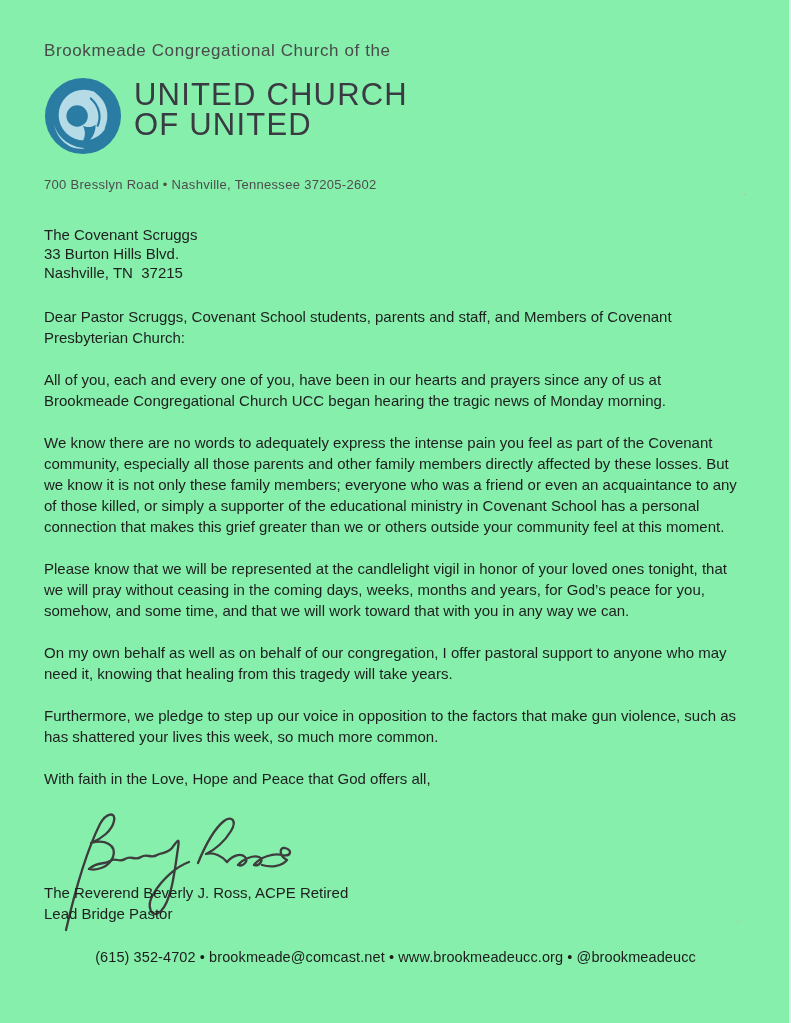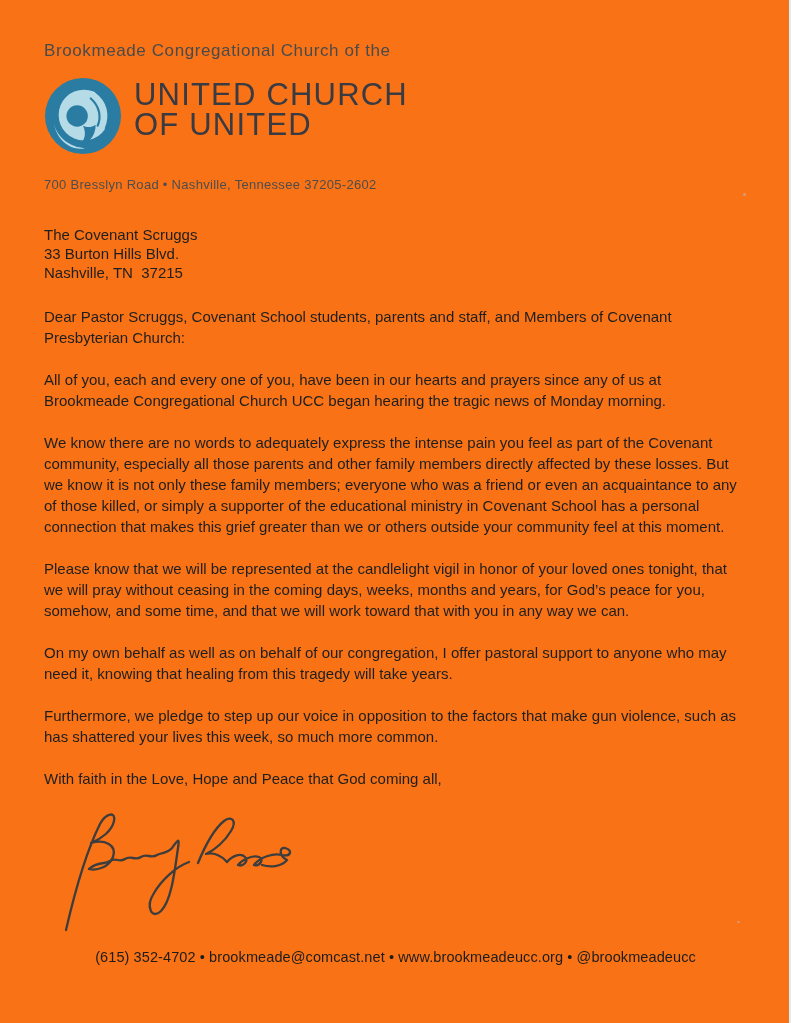--- a/index.html
+++ b/index.html
@@ -1,20 +1,20 @@
 <!DOCTYPE html>
 <html><head>
 <meta charset="utf-8">
 <style>
   html,body{margin:0;padding:0;background:#e8e8e8;}
   .page{
     position:relative;
     width:791px;height:1023px;
     margin:0 auto;
-    background:#f97316;
+    background:#86efac;
     font-family:"Liberation Sans", sans-serif;
     color:#1e1e1e;
     overflow:hidden;
     box-sizing:border-box;
   }
   .scan-edge{
     position:absolute;top:0;right:0;width:2px;height:100%;
     background:#dceef5;
   }
   .speck{position:absolute;background:#b9bdbf;border-radius:50%;opacity:.55;}
@@ -100,34 +100,38 @@
       <p>Nashville, TN  37215</p>
     </div>
 
     <div class="body-text">
       <p>Dear Pastor Scruggs, Covenant School students, parents and staff, and Members of Covenant Presbyterian Church:</p>
       <p>All of you, each and every one of you, have been in our hearts and prayers since any of us at Brookmeade Congregational Church UCC began hearing the tragic news of Monday morning.</p>
       <p>We know there are no words to adequately express the intense pain you feel as part of the Covenant community, especially all those parents and other family members directly affected by these losses. But we know it is not only these family members; everyone who was a friend or even an acquaintance to any of those killed, or simply a supporter of the educational ministry in Covenant School has a personal connection that makes this grief greater than we or others outside your community feel at this moment.</p>
       <p>Please know that we will be represented at the candlelight vigil in honor of your loved ones tonight, that we will pray without ceasing in the coming days, weeks, months and years, for God’s peace for you, somehow, and some time, and that we will work toward that with you in any way we can.</p>
       <p>On my own behalf as well as on behalf of our congregation, I offer pastoral support to anyone who may need it, knowing that healing from this tragedy will take years.</p>
       <p>Furthermore, we pledge to step up our voice in opposition to the factors that make gun violence, such as has shattered your lives this week, so much more common.</p>
-      <p>With faith in the Love, Hope and Peace that God coming all,</p>
+      <p>With faith in the Love, Hope and Peace that God offers all,</p>
     </div>
 
     <div class="sig-block">
       <svg class="sig-svg" width="260" height="122" viewBox="0 0 260 122" aria-hidden="true">
         <g stroke="#3d3d3d" stroke-width="2.3" fill="none" stroke-linecap="round" stroke-linejoin="round">
 
           <path d="M20,120 C26,94 38,46 54,14 C60,3 70,1 68,11 C66,21 55,29 45,33 C59,29 71,35 67,47 C63,57 51,61 43,59"></path>
 
           <path d="M43,59 C52,51 58,55 64,51 C70,47 73,53 79,49 C85,45 89,51 95,47 C101,43 105,49 111,45 C116,42 121,44 126,38 C131,31 134,26 132,38 C129,58 126,90 115,101 C106,110 99,97 108,83 C115,71 129,57 143,52"></path>
 
           <path d="M152,53 C159,36 168,19 178,11 C186,5 191,11 185,21 C179,31 169,40 160,44 C168,42 176,46 181,52"></path>
 
           <path d="M181,52 C187,45 195,43 199,47 C203,51 197,57 192,55 C197,49 207,45 213,47 C219,49 213,57 208,55 C214,47 227,43 236,45 C245,47 247,40 239,38 C233,37 233,46 241,50 C236,56 226,58 216,55"></path>
         </g>
       </svg>
+      <div class="signer">
+        <p>The Reverend Beverly J. Ross, ACPE Retired</p>
+        <p>Lead Bridge Pastor</p>
+      </div>
     </div>
 
   </div>
 
   <div class="footer">(615) 352-4702 • brookmeade@comcast.net • www.brookmeadeucc.org • @brookmeadeucc</div>
 </div>
 
 </body></html>

